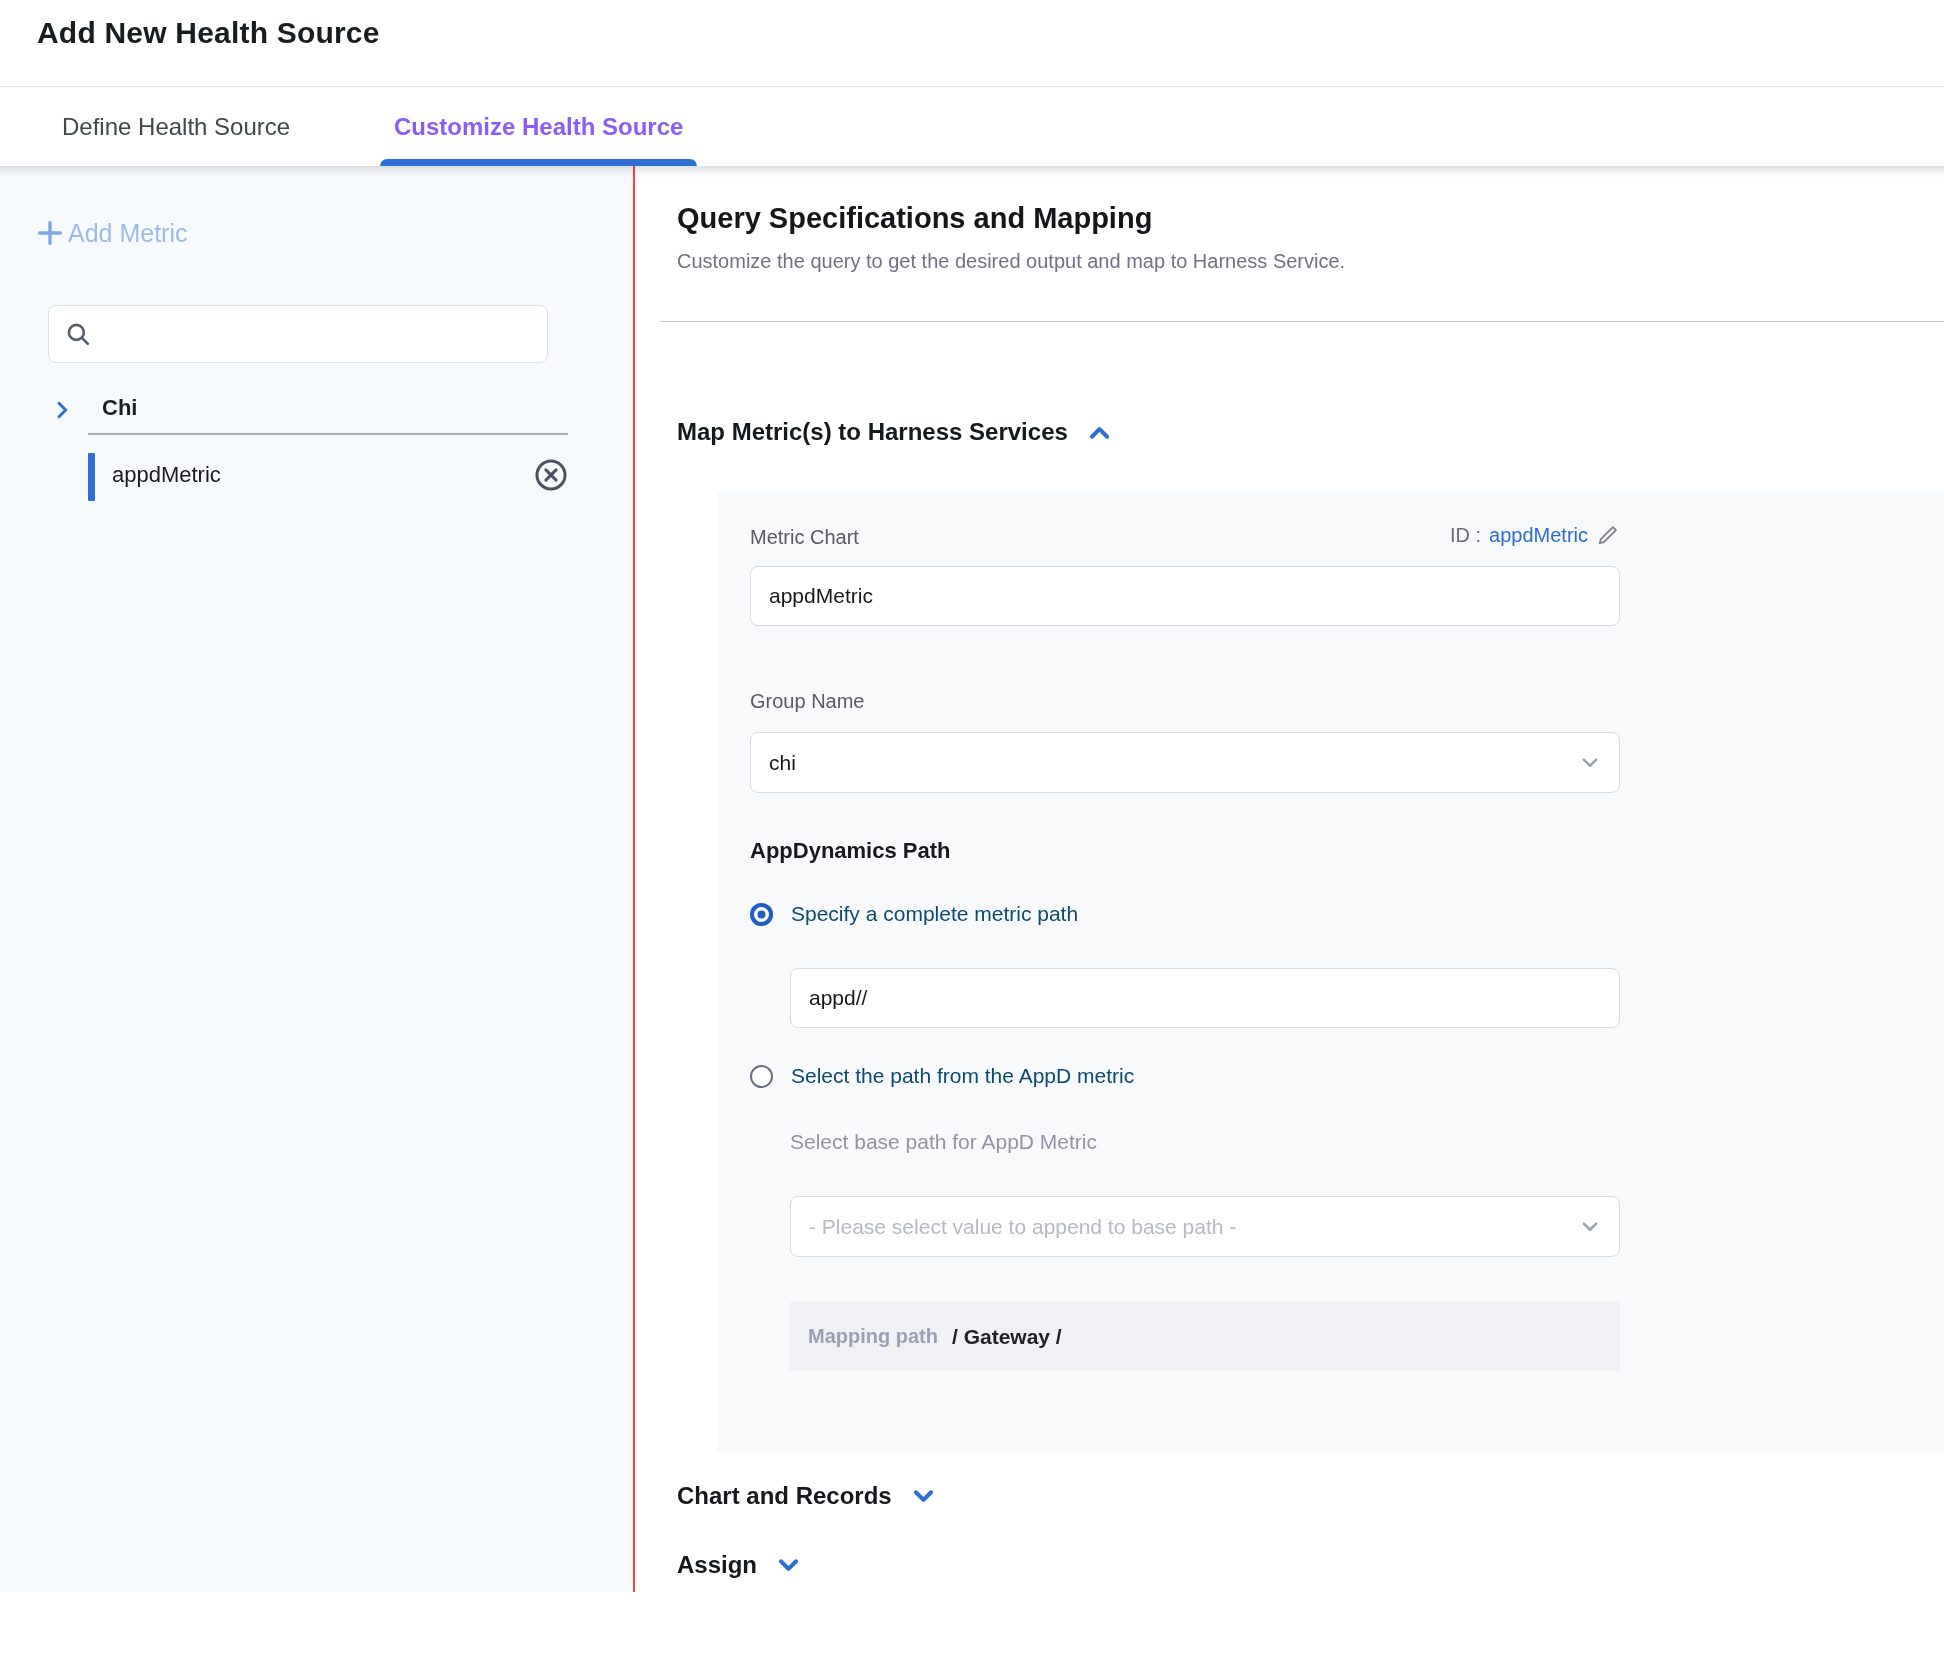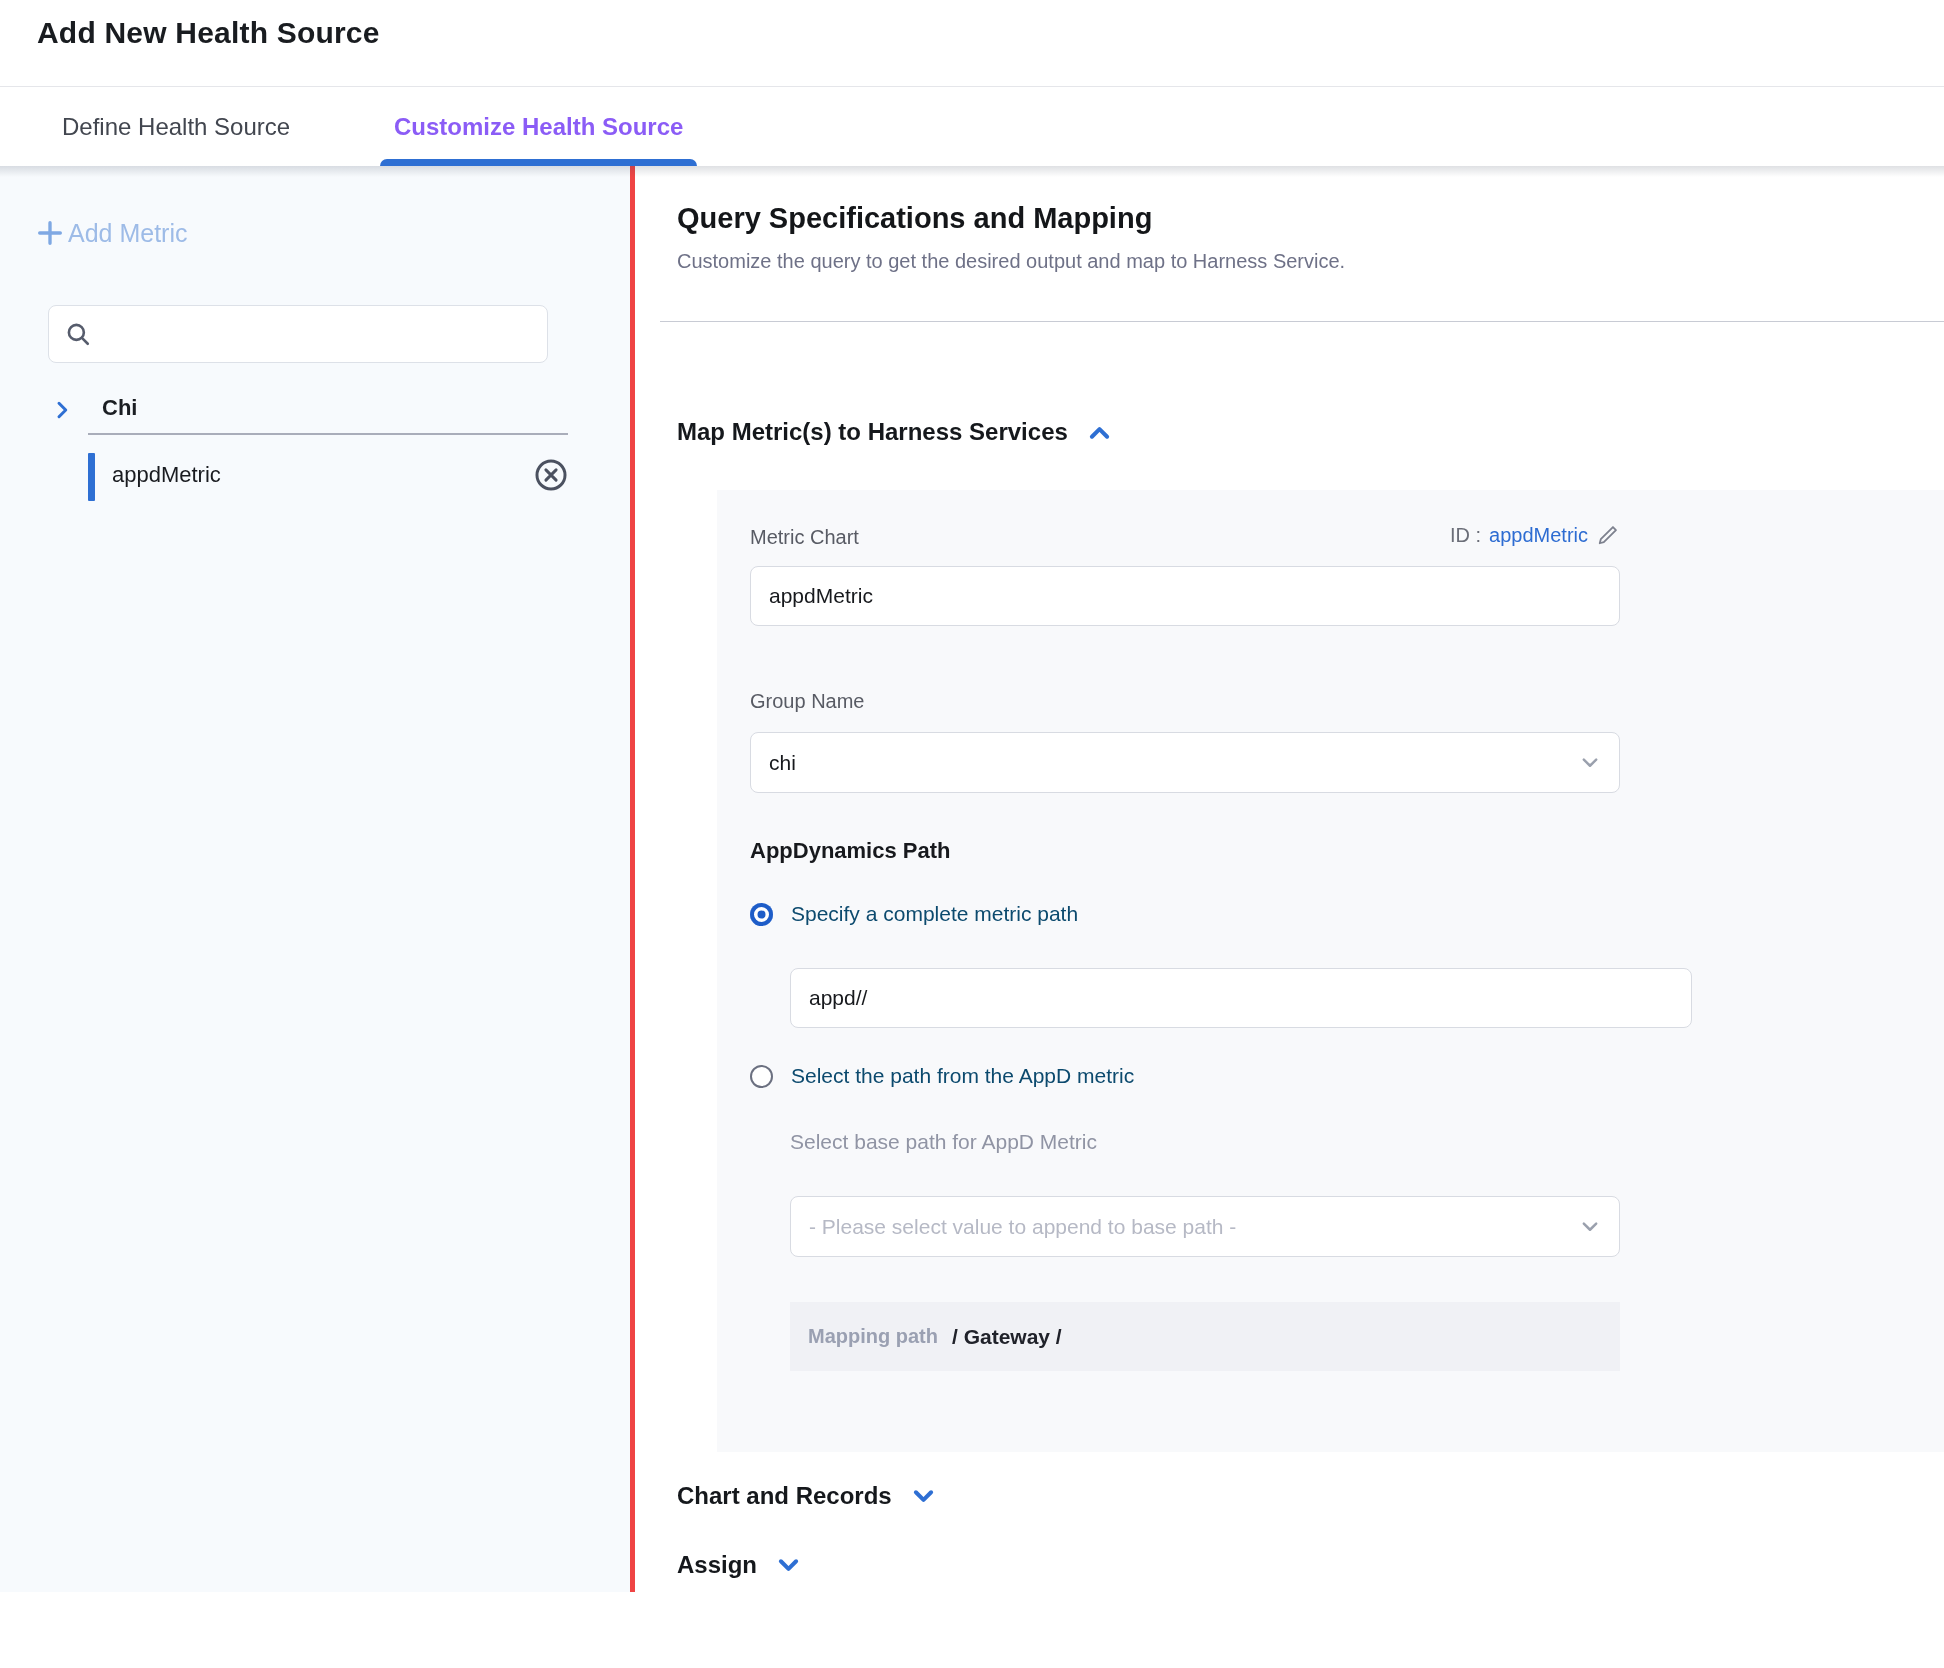--- a/index.html
+++ b/index.html
@@ -17,21 +17,21 @@
   .tab-define { left:62px; color:#42464f; font-weight:500; }
   .tab-customize { left:394px; color:#8b5cf6; font-weight:700; }
   .tab-customize::after { content:''; position:absolute; left:-14px; right:-14px; bottom:0; height:7px; background:#2e6fd3; border-radius:7px 7px 0 0; }
 
   
   .content { position:absolute; top:166px; bottom:76px; left:0; right:0; background:#fff; }
   .content::before { content:''; position:absolute; top:0; left:0; right:0; height:11px;
     background:linear-gradient(rgba(55,65,85,.16), rgba(55,65,85,0)); z-index:6; pointer-events:none; }
 
   
-  .sidebar { position:absolute; left:0; top:0; bottom:0; width:635px; background:#f7fafd; border-right:5px solid #ef4444; }
+  .sidebar { position:absolute; left:0; top:0; bottom:0; width:635px; background:#f7fafd; border-right:2px solid #ef4444; }
   .add-metric { position:absolute; left:35px; top:52px; display:flex; align-items:center; gap:3px; cursor:pointer; background:none; border:none; }
   .add-metric .plus { color:#7fa8e3; width:30px; height:30px; }
   .add-metric .lbl { font-size:25px; color:#9dbbe7; }
   .search-box { position:absolute; left:48px; top:139px; width:500px; height:58px; background:#fff; border:1px solid #dde1e8; border-radius:8px; display:flex; align-items:center; padding:0 16px; }
   .search-box svg { width:26px; height:26px; color:#565c6c; flex:none; }
   .search-box input { border:none; outline:none; background:transparent; flex:1; margin-left:12px; font-size:20px; color:#22252b; font-family:inherit; }
   .group-row { position:absolute; left:0; top:224px; width:100%; height:44px; }
   .group-chevron { position:absolute; left:50px; top:8px; width:24px; height:24px; color:#2e6fd3; cursor:pointer; }
   .group-label { position:absolute; left:102px; top:5px; font-size:22px; font-weight:700; color:#1b1e23; }
   .group-divider { position:absolute; left:88px; top:267px; width:480px; height:2px; background:#a9adba; }
@@ -60,21 +60,21 @@
   .lbl-metric-name { left:33px; top:36px; }
   .lbl-group-name { left:33px; top:200px; }
   .id-block { position:absolute; right:324px; top:33px; display:flex; align-items:center; gap:8px;text-align:right; }
   .id-prefix { font-size:20px; color:#6b6e78; }
   .id-value { font-size:20px; color:#2d6cd2; cursor:pointer; }
   .id-edit { width:24px; height:24px; color:#7d818e; cursor:pointer; background:none; border:none; padding:0; }
   .id-edit svg { width:24px; height:24px; }
 
   .text-input { position:absolute; height:60px; background:#fff; border:1px solid #d8dbe2; border-radius:8px; font-size:21px; color:#17191d; padding:0 18px; font-family:inherit; outline:none; }
   .inp-metric-name { left:33px; top:76px; width:870px; }
-  .inp-path { left:73px; top:478px; width:902px; }
+  .inp-path { left:73px; top:478px; width:830px; }
 
   .select { position:absolute; height:61px; background:#fff; border:1px solid #d8dbe2; border-radius:8px; display:flex; align-items:center; padding:0 18px; cursor:pointer; }
   .select .sel-value { flex:1; font-size:21px; color:#17191d; }
   .select .sel-placeholder { flex:1; font-size:21px; color:#b6b9c5; }
   .select svg { width:22px; height:22px; color:#9aa0ad; flex:none; }
   .sel-group { left:33px; top:242px; width:870px; }
   .sel-basepath { left:73px; top:706px; width:830px; }
 
   .lbl-appd-path { position:absolute; left:33px; top:348px; font-size:22px; font-weight:700; color:#17191d; }
 

